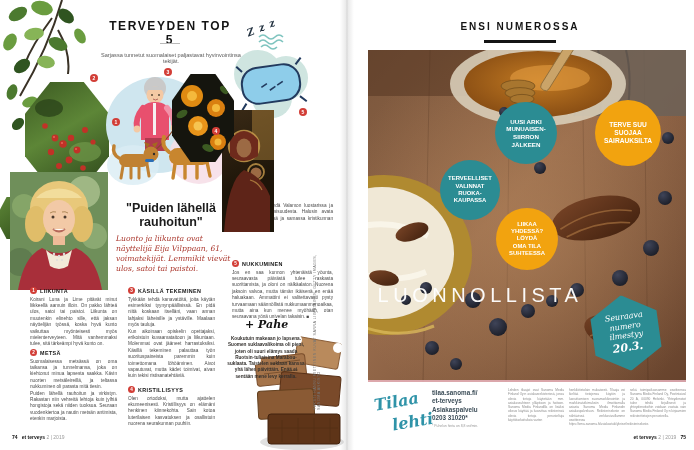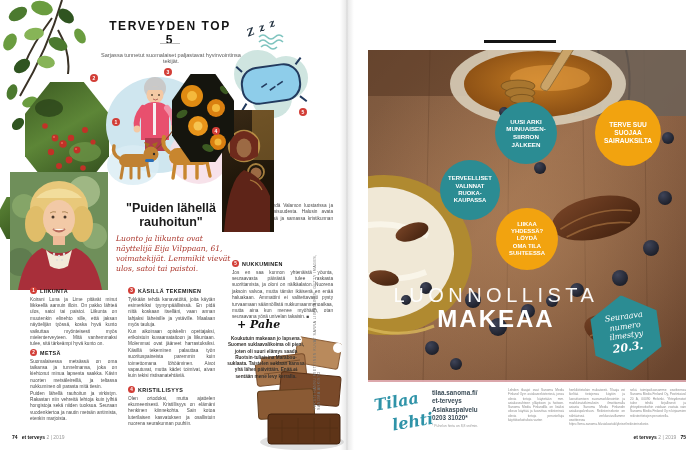--- a/index.html
+++ b/index.html
@@ -22,42 +22,42 @@
               font-style:italic;font-size:7.6px;line-height:10px;color:#ab382e;}
   .sec{z-index:5;}
   .sec-h{display:flex;align-items:center;gap:3px;}
   .num{width:7px;height:7px;border-radius:50%;background:#d23e37;color:#fff;font-size:4.6px;
        font-weight:bold;display:flex;align-items:center;justify-content:center;flex:0 0 auto;}
   .sec-t{font-size:5.4px;font-weight:800;letter-spacing:.4px;color:#141414;}
   .sec-b{margin-top:2.5px;font-size:4.7px;line-height:6.4px;color:#4a4a4a;text-align:justify;
          white-space:pre-line;}
   .intro-cont{left:232px;top:203px;width:101px;font-size:4.7px;line-height:6.4px;color:#4a4a4a;
               text-align:justify;}
-  .pahe-h{left:237px;top:318px;font-family:"DejaVu Serif",serif;font-style:italic;font-weight:bold;
+  .pahe-h{left:245px;top:318px;font-family:"DejaVu Serif",serif;font-style:italic;font-weight:bold;
           font-size:11px;color:#141414;z-index:7;}
   .pahe-b{left:226px;top:336px;width:80px;font-size:4.7px;line-height:6.3px;font-weight:bold;
           color:#33302d;text-align:center;z-index:7;}
   .credit{left:313px;top:235px;height:175px;writing-mode:vertical-rl;transform:rotate(180deg);
           font-size:3.6px;letter-spacing:.5px;color:#767676;z-index:7;}
   .footer{top:434px;font-size:5px;color:#9a9a9a;}
   .footer b{color:#141414;}
   
   .gutter{left:340px;top:0;width:14px;height:450px;z-index:8;
     background:linear-gradient(90deg,rgba(0,0,0,0) 0%,rgba(0,0,0,.08) 40%,rgba(0,0,0,.15) 50%,rgba(0,0,0,.08) 60%,rgba(0,0,0,0) 100%);}
   
   .ensi-title{left:455px;top:21px;width:130px;text-align:center;font-size:10px;font-weight:800;
               letter-spacing:2px;color:#141414;}
   .ensi-bar{left:484px;top:40px;width:72px;height:3px;background:#141414;}
   .photo{left:368px;top:50px;width:318px;height:332px;}
   .photo-rule{left:368px;top:380px;width:318px;height:2px;background:#f0b9c6;opacity:.8;}
   .bubble{border-radius:50%;display:flex;align-items:center;justify-content:center;text-align:center;
           color:#fff;font-weight:800;white-space:pre-line;z-index:6;}
   .bubble.teal{background:#2b8c93;}
   .bubble.yellow{background:#f2a30f;}
-  .nat-title{left:388px;top:284px;width:216px;text-align:center;color:#fff;z-index:6;}
+  .nat-title{left:372px;top:284px;width:216px;text-align:center;color:#fff;z-index:6;}
   .nat-thin{font-size:20px;font-weight:400;letter-spacing:4.5px;opacity:.96;}
   .nat-bold{font-size:24px;font-weight:800;letter-spacing:2px;margin-top:-2px;}
   .nat-lede{left:405px;top:336px;width:170px;text-align:center;color:#fff;font-size:8.2px;
             line-height:10.4px;font-weight:600;z-index:6;}
   .hexa{left:589px;top:295px;width:74px;height:76px;background:#2b8c93;transform:rotate(-8deg);
         clip-path:polygon(50% 0%,95% 26%,95% 74%,50% 100%,5% 74%,5% 26%);display:flex;flex-direction:column;
         align-items:center;justify-content:center;color:#fff;z-index:6;}
   .hexa-script{font-family:"DejaVu Serif",serif;font-style:italic;font-size:8px;line-height:9.5px;
                text-align:center;white-space:pre-line;}
   .hexa-date{font-family:"DejaVu Serif",serif;font-style:italic;font-weight:bold;font-size:11px;}
@@ -314,20 +314,21 @@
   <div class="abs credit">TEKSTI HANNU MIETTINEN  KUVAT SANNA LIIMATAINEN, GETTY IMAGES, SANOMA ARKISTO</div>
 
   <div class="abs footer" style="left:12px;">
     <b>74</b>&nbsp;&nbsp;
     <b>et terveys</b>
     <span>2 | 2019</span>
   </div>
 
   <div class="abs gutter"></div>
 
+  <div class="abs ensi-title">ENSI NUMEROSSA</div>
   <div class="abs ensi-bar"></div>
 
   <svg class="abs photo" viewBox="0 0 318 332" preserveAspectRatio="none">
     <defs>
       <linearGradient id="wood" x1="0" y1="0" x2="1" y2="1">
         <stop offset="0" stop-color="#7a563c"></stop>
           <stop offset=".45" stop-color="#95694a"></stop>
           <stop offset="1" stop-color="#66422c"></stop>
       </linearGradient>
       <radialGradient id="woodlight" cx=".5" cy=".55" r=".6">
@@ -416,21 +417,20 @@
 RUOKA-
 KAUPASSA</div>
   <div class="abs bubble yellow" style="left:496px;top:208px;width:62px;height:62px;font-size:5.9px;line-height:7.2px;">LIIKAA
 YHDESSÄ?
 LÖYDÄ
 OMA TILA
 SUHTEESSA</div>
 
   <div class="abs nat-title">
     <div class="nat-thin">LUONNOLLISTA</div>
-    <div class="nat-bold">MAKEAA</div>
   </div>
 
   <div class="abs hexa">
     <div class="hexa-script">Seuraava
 numero
 ilmestyy</div>
     <div class="hexa-date">20.3.</div>
   </div>
 
   <div class="abs tilaa" style="left:374px;top:392px;">Tilaa</div>

